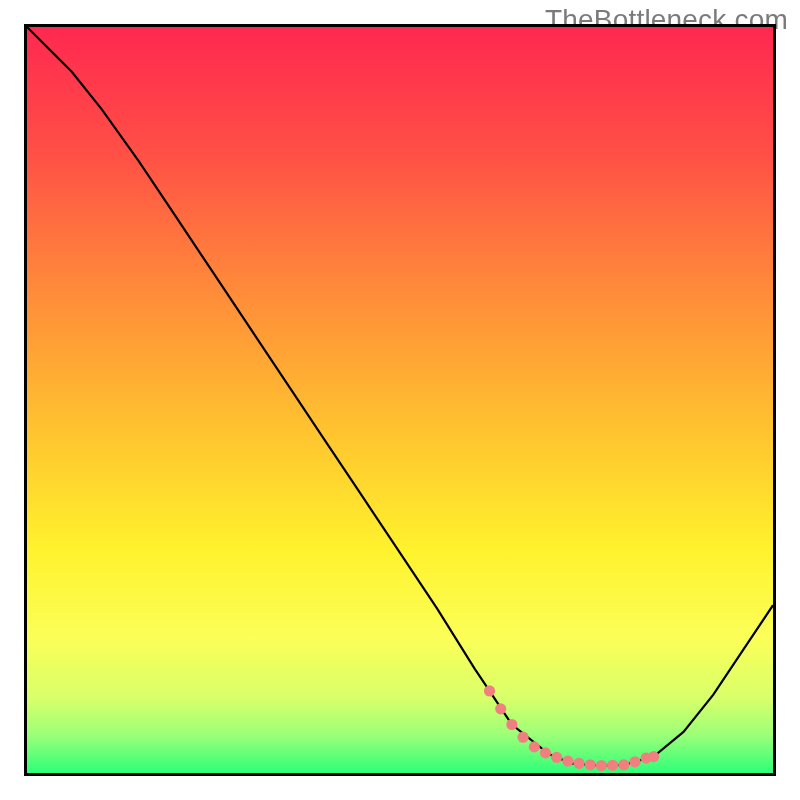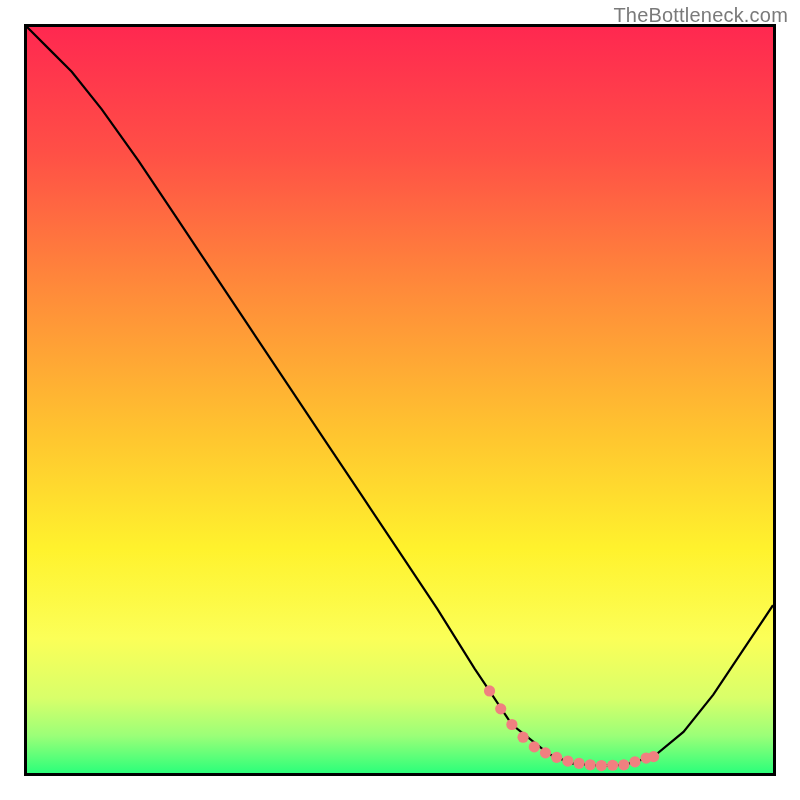--- a/index.html
+++ b/index.html
@@ -7,21 +7,21 @@
   .wrap {
     position: relative;
     width: 800px;
     height: 800px;
   }
   .watermark {
     position: absolute;
     top: 4px;
     right: 12px;
     font-family: Arial, Helvetica, sans-serif;
-    font-size: 20px;
+    font-size: 28px;
     font-weight: 500;
     color: #7a7a7a;
     letter-spacing: 0.2px;
   }
   .plot {
     position: absolute;
     left: 24px;
     top: 24px;
     width: 752px;
     height: 752px;

